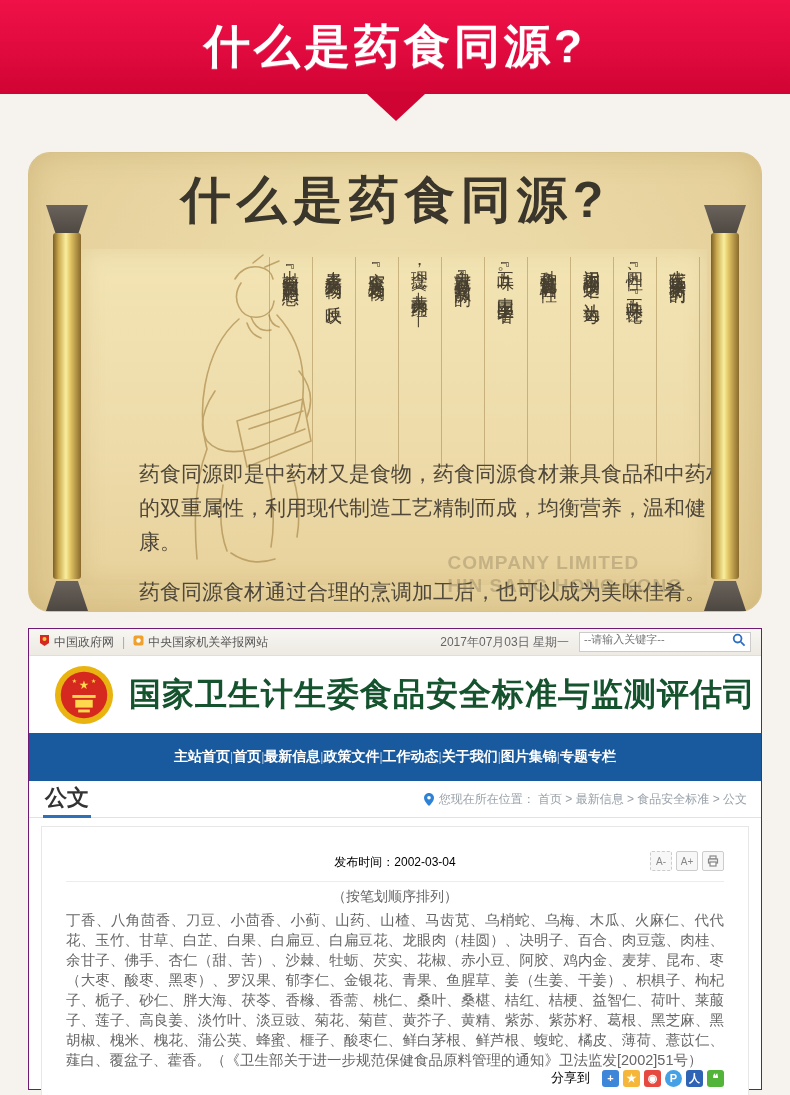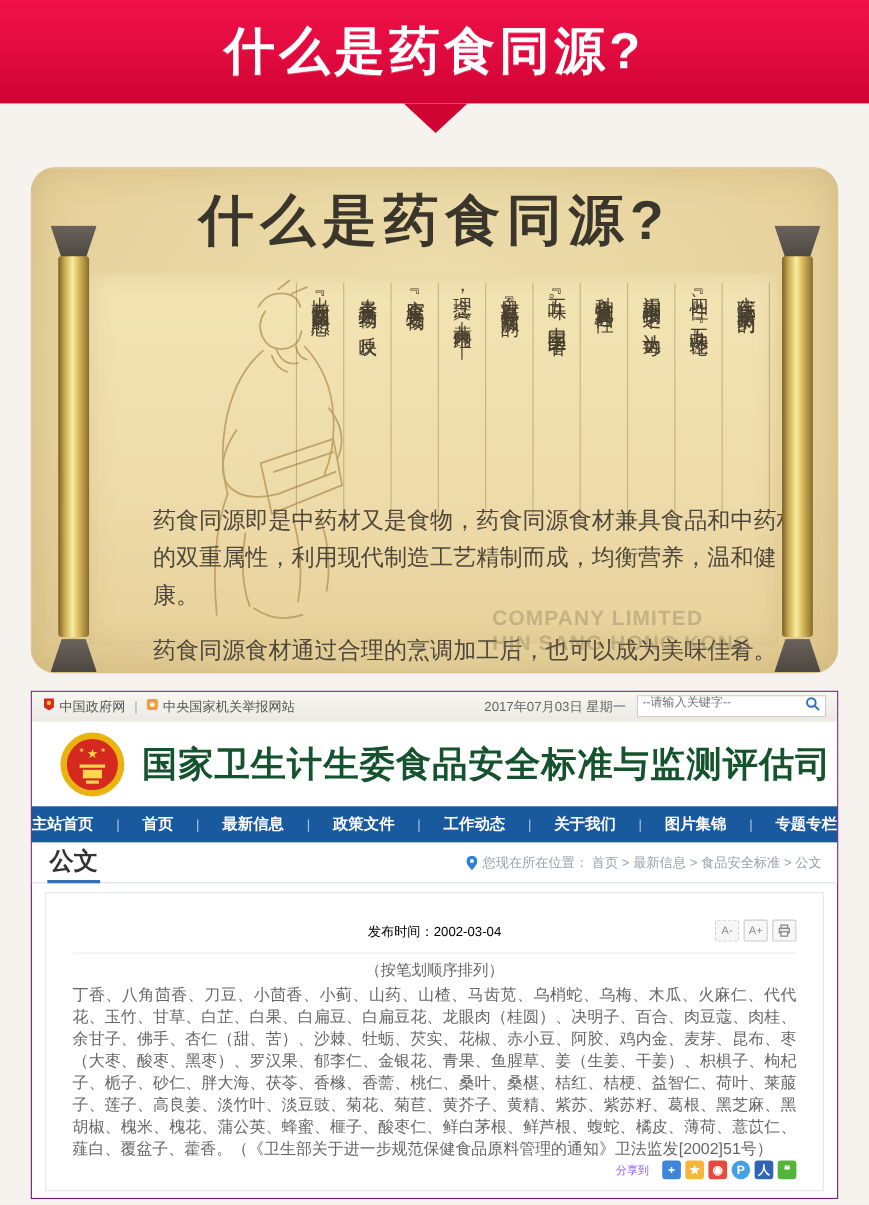--- a/index.html
+++ b/index.html
@@ -69,22 +69,22 @@
   .searchbox { display:flex; align-items:flex-start; background:#fff; border:1px solid #ccc;
                height:20px; width:172px; padding:0 4px; }
   .searchbox input { border:0; outline:none; flex:1; font-size:11px; color:#999;
                      font-family:"Liberation Sans",sans-serif; background:transparent; }
   .search-btn { cursor:pointer; display:flex; }
 
   .masthead { height:77px; display:flex; align-items:center; padding:0 0 0 24px; background:#fff; }
   .emblem { width:62px; height:62px; margin-right:14px; flex:0 0 auto; }
   .site-title { color:#14532d; font-size:32px; font-weight:bold; letter-spacing:1px; white-space:nowrap;text-align:right; }
 
-  .nav { height:33px; background:#19599d; display:flex; align-items:center;
-         justify-content:space-between; color:#fff; }
+  .nav { height:48px; background:#19599d; display:flex; align-items:center;
+         justify-content:center; color:#fff; }
   .nav a { color:#fff; text-decoration:none; font-size:14px; font-weight:bold; }
   .nsep { color:rgba(255,255,255,.65); font-size:12px; }
 
   .crumbrow { height:37px; display:flex; align-items:center; padding:0 14px;
               border-bottom:1px solid #dde3e8; background:#fff; }
   .sec-label { font-size:22px; font-weight:bold; color:#333; line-height:34px;
                border-bottom:3px solid #2f71b8; padding:0 2px; }
   .crumbs { margin-left:auto; color:#98a0a8; font-size:12px; display:flex; align-items:center; }
   .pin { margin-right:5px; display:flex; }
 
@@ -96,21 +96,21 @@
   .tools { position:absolute; right:0; top:0; display:flex; gap:4px; }
   .toolbtn { width:22px; height:20px; border:1px solid #ccc; background:#f7f7f7; color:#888;
              font-size:10px; display:flex; align-items:center; justify-content:center;
              border-radius:2px; cursor:pointer; }
   .toolbtn.dashed { border-style:dashed; }
   .doc-divider { border:0; border-top:1px solid #ececec; margin:8px 0 6px; }
   .sort-note { text-align:center; color:#666; font-size:14px; margin-bottom:4px; }
   .doc-body { color:#666; font-size:14.5px; line-height:20px; text-align:justify; }
 
   .share-row { position:absolute; right:24px; bottom:10px; display:flex; align-items:center; }
-  .share-label { color:#8b5cf6; font-size:10px; margin-right:8px; }
+  .share-label { color:#000000; font-size:13px; margin-right:8px; }
   .sicon { width:17px; height:17px; border-radius:3px; color:#fff; font-size:11px;
            display:flex; align-items:center; justify-content:center; margin-left:4px;
            cursor:pointer; font-weight:bold; }
   .sicon.round { border-radius:50%; }
 </style>
 </head>
 <body>
 
 <div class="page">
 

